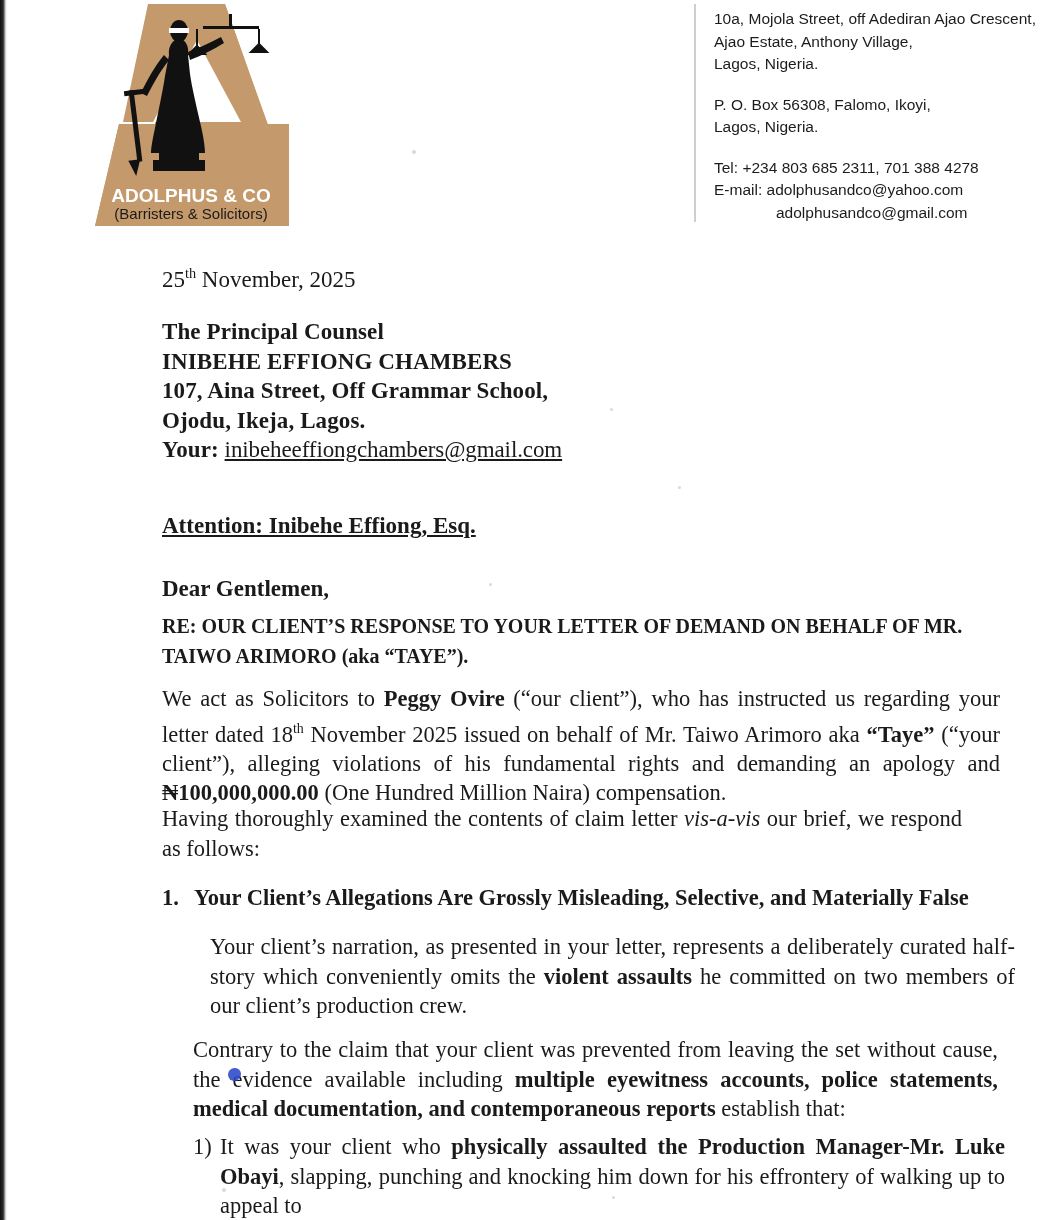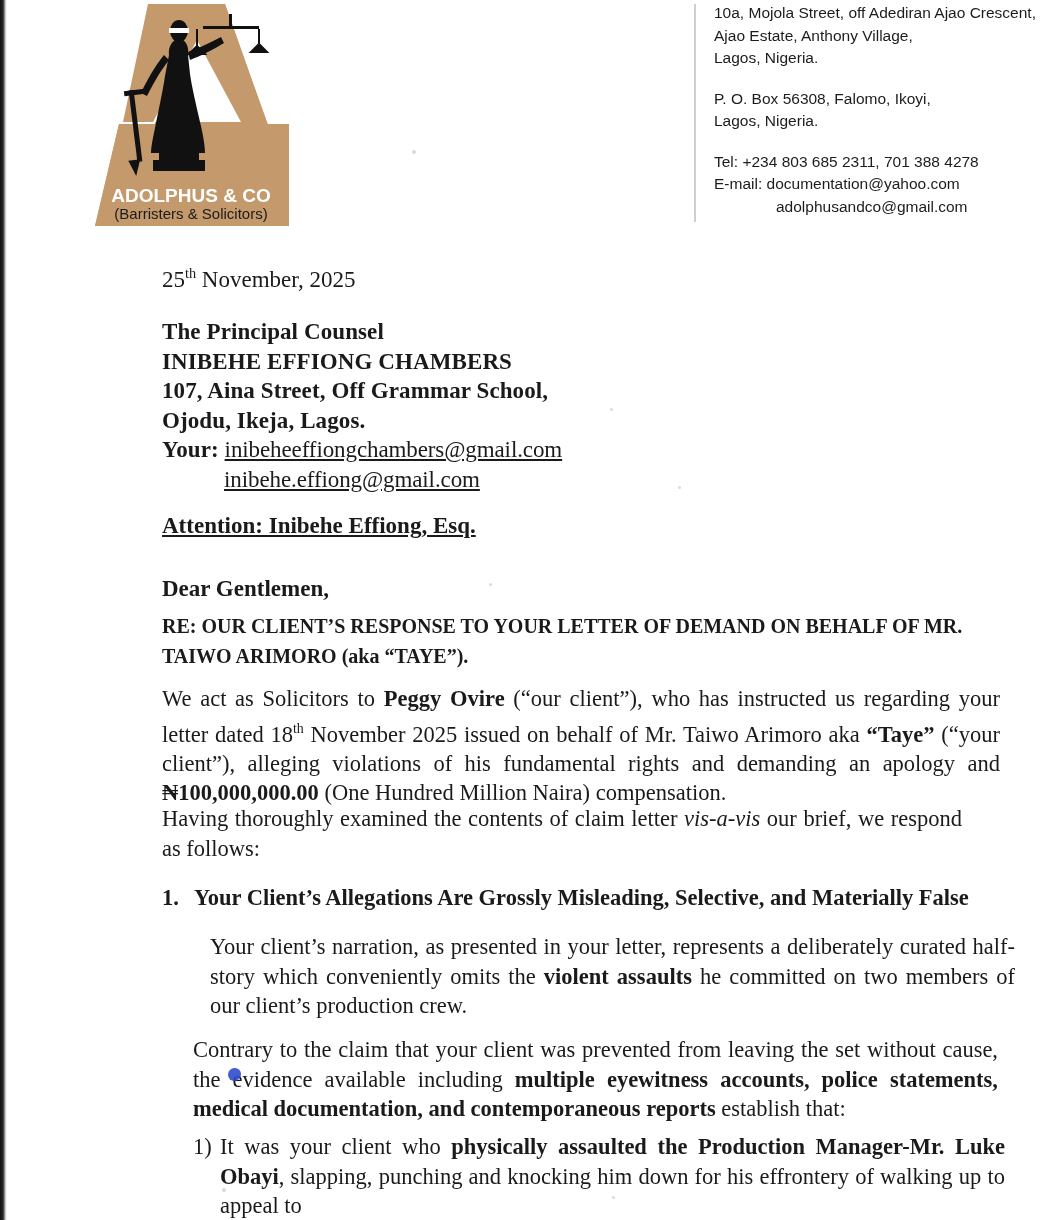--- a/index.html
+++ b/index.html
@@ -53,21 +53,21 @@
     left: 694px;
     top: 4px;
     width: 2px;
     height: 218px;
     background: #cfcfcf;
   }
 
   .contact-block {
     position: absolute;
     left: 714px;
-    top: 2px;
+    top: 8px;
     width: 330px;
     font-family: "Liberation Sans", sans-serif;
     font-size: 15.5px;
     line-height: 22.5px;
     color: #1c1c1c;
   }
   .contact-group { margin-bottom: 18px; }
   .contact-group:last-child { margin-bottom: 0; }
   .contact-line { white-space: nowrap; }
   .contact-line.indent { padding-left: 62px; }
@@ -278,37 +278,36 @@
         <div class="contact-line">10a, Mojola Street, off  Adediran Ajao Crescent,</div>
         <div class="contact-line">Ajao Estate, Anthony Village,</div>
         <div class="contact-line">Lagos, Nigeria.</div>
       </div>
       <div class="contact-group">
         <div class="contact-line">P. O. Box 56308, Falomo, Ikoyi,</div>
         <div class="contact-line">Lagos, Nigeria.</div>
       </div>
       <div class="contact-group">
         <div class="contact-line">Tel: +234 803 685 2311, 701 388 4278</div>
-        <div class="contact-line">E-mail: documentation@yahoo.com</div>
+        <div class="contact-line">E-mail: adolphusandco@yahoo.com</div>
         <div class="contact-line indent">adolphusandco@gmail.com</div>
       </div>
     </div>
   </div>
 
   <div class="doc-body">
 
     <div class="date-line"><span>25</span><sup>th</sup><span> November, 2025</span></div>
 
     <div class="recipient">
       <div>The Principal Counsel</div>
       <div>INIBEHE EFFIONG CHAMBERS</div>
       <div>107, Aina Street, Off Grammar School,</div>
       <div>Ojodu, Ikeja, Lagos.</div>
       <div class="email-row"><span>Your:</span> <span class="email-val">inibeheeffiongchambers@gmail.com</span></div>
-      <div class="email-row second"><span class="email-val">inibehe.effiong@gmail.com</span></div>
     </div>
 
     <div class="attention">Attention: Inibehe Effiong, Esq.</div>
 
     <div class="salutation">Dear Gentlemen,</div>
 
     <div class="subject">RE: OUR CLIENT’S RESPONSE TO YOUR LETTER OF DEMAND ON BEHALF OF MR. TAIWO ARIMORO (aka “TAYE”).</div>
 
     <div class="para p-intro"><span>We act as Solicitors to </span><b>Peggy Ovire</b><span> (“our client”), who has instructed us regarding your letter dated 18</span><sup>th</sup><span> November 2025 issued on behalf of Mr. Taiwo Arimoro aka </span><b>“Taye”</b><span> (“your client”), alleging violations of his fundamental rights and demanding an apology and </span><b>₦100,000,000.00</b><span> (One Hundred Million Naira) compensation.</span></div>
 

